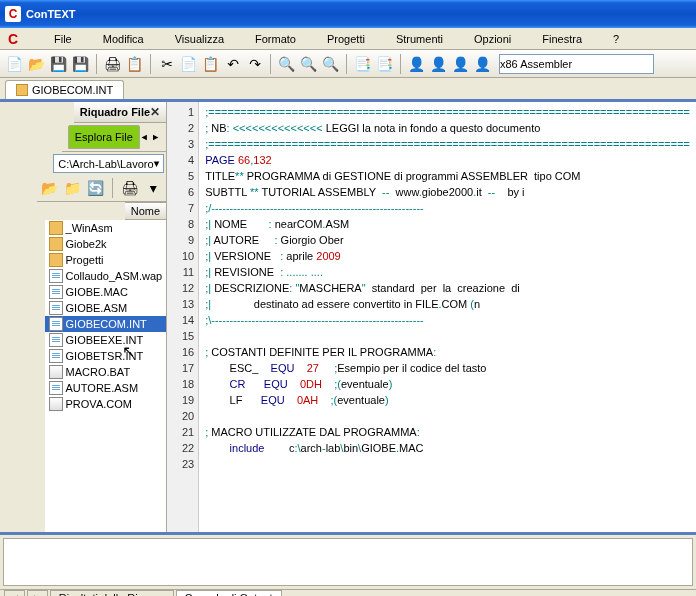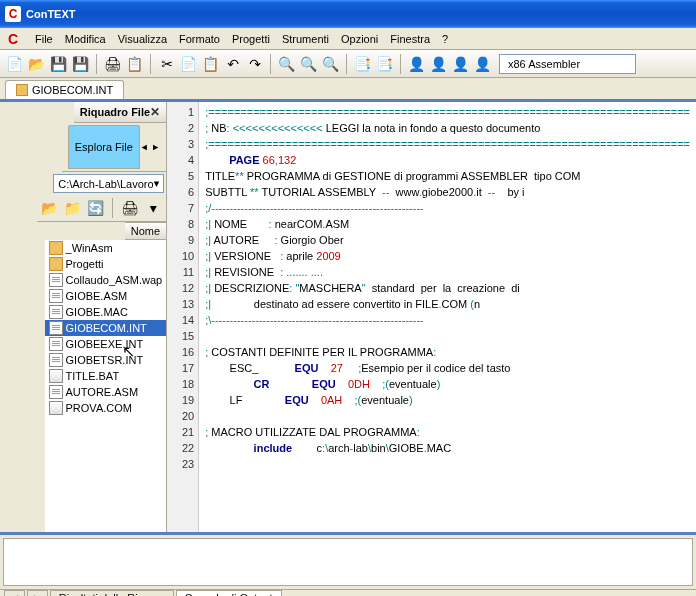--- a/index.html
+++ b/index.html
@@ -1,51 +1,51 @@
 <!DOCTYPE html>
 <html><head>
 <meta charset="utf-8">
 <style>
 * { margin: 0; padding: 0; box-sizing: border-box; font-family: Tahoma, Arial, sans-serif; font-size: 11px; }
 body { background: #ece9d8; width: 696px; height: 596px; overflow: hidden; }
 .titlebar { height: 28px; background: linear-gradient(to bottom, #3a95ff 0%, #1661d8 10%, #0b52c9 50%, #1661d8 90%, #3a95ff 100%); display: flex; align-items: center; padding: 0 5px; color: white; font-weight: bold; font-size: 13px; }
 .titlebar .icon { width: 16px; height: 16px; margin-right: 5px; display: inline-flex; align-items: center; justify-content: center; background: white; color: #c00; font-weight: bold; font-size: 12px; border-radius: 2px; }
 .menubar { height: 22px; background: #ece9d8; display: flex; align-items: center; padding: 0 5px; border-bottom: 1px solid #aca899; }
 .menubar .app-icon { width: 16px; height: 16px; margin-right: 8px; display: inline-flex; align-items: center; justify-content: center; color: #c00; font-weight: bold; font-size: 14px; }
-.menubar .menu-item { padding: 2px 6px; cursor: pointer; }
+.menubar .menu-item { padding: 2px 6px; cursor: pointer; margin-left: 19px; }
 .toolbar { height: 28px; background: linear-gradient(to bottom, #fefefe, #e8e4d8); display: flex; align-items: center; padding: 0 5px; border-bottom: 1px solid #aca899; gap: 2px; }
 .tb-icon { width: 20px; height: 20px; display: inline-flex; align-items: center; justify-content: center; cursor: pointer; border-radius: 2px; font-size: 14px; }
 .tb-sep { width: 2px; height: 20px; border-left: 1px solid #aca899; margin: 0 3px; }
-.combo { height: 20px; border: 1px solid #7f9db9; background: white; padding: 0 8px; margin-left: 4px; width: 137px; font-size: 11px; }
+.combo { height: 20px; border: 1px solid #7f9db9; background: white; padding: 0 0; margin-left: 4px; width: 155px; font-size: 11px; }
 .tab-bar { height: 24px; background: #ece9d8; display: flex; align-items: flex-end; padding-left: 5px; border-bottom: 3px solid #5a7fc1; }
 .tab { background: white; border: 1px solid #aca899; border-bottom: none; padding: 3px 10px; border-radius: 3px 3px 0 0; display: flex; align-items: center; gap: 4px; cursor: pointer; }
 .tab .tab-icon { width: 12px; height: 12px; background: #f0c060; border: 1px solid #c09030; }
 .main { display: flex; height: 430px; }
 .sidebar { width: 178px; background: #ece9d8; border-right: 1px solid #aca899; display: flex; flex-direction: column; align-items: flex-end; }
 .panel-title { background: linear-gradient(to bottom, #fefefe, #e0ddd0); padding: 3px 6px; font-weight: bold; border-bottom: 1px solid #aca899; display: flex; justify-content: space-between; align-items: center; }
 .panel-tab { background: #ece9d8; padding: 2px 6px; border-bottom: 1px solid #aca899; display: flex; justify-content: space-between; align-items: center; }
-.panel-tab .label { background: #7dd3fc; border: 1px solid #aca899; border-radius: 2px 2px 0 0; padding: 15px 6px; }
+.panel-tab .label { background: #84cc16; border: 1px solid #aca899; border-radius: 2px 2px 0 0; padding: 5px 6px; }
 .path-box { border: 1px solid #7f9db9; background: white; margin: 2px; padding: 2px 4px; display: flex; justify-content: space-between; align-items: center; }
 .sb-toolbar { display: flex; padding: 3px; gap: 3px; border-bottom: 1px solid #aca899; }
 .col-header { background: linear-gradient(to bottom, #fefefe, #e0ddd0); padding: 2px 6px; border: 1px solid #aca899; border-left: none; border-right: none; }
 .file-list { flex: 1; background: white; overflow: auto; }
 .file-item { display: flex; align-items: center; padding: 1px 4px; gap: 3px; cursor: pointer; white-space: nowrap; }
 .file-item.selected { background: #316ac5; color: white; }
 .file-icon { width: 14px; height: 14px; display: inline-block; flex-shrink: 0; }
 .folder-ico { background: #f0c060; border: 1px solid #c09030; }
 .file-ico { background: #fff; border: 1px solid #888; position: relative; }
 .file-ico::after { content: ""; position: absolute; top: 3px; left: 2px; right: 2px; height: 1px; background: #66aadd; box-shadow: 0 2px 0 #66aadd, 0 4px 0 #66aadd; }
 .prog-ico { background: linear-gradient(#fff,#e0e0e0); border: 1px solid #888; }
 .cursor-arrow { position: absolute; left: 122px; top: 342px; font-size: 16px; color: black; pointer-events: none; z-index: 100; }
 .editor { flex: 1; display: flex; background: white; position: relative; }
 .gutter { width: 32px; background: #f0f0f0; border-right: 1px solid #ccc; text-align: right; padding: 2px 4px 2px 0; font-family: 'Courier New', monospace; font-size: 12px; line-height: 16px; color: #333; }
 .code { flex: 1; font-family: 'Courier New', monospace; font-size: 12px; line-height: 16px; white-space: pre; padding: 2px 6px; overflow: hidden; }
 .code .line { height: 16px; }
 .sc { color: #008080; } 
-.kw { color: #000080; font-weight: bold; margin-left: 24px; }
+.kw { color: #000080; font-weight: normal; }
 .num { color: #c00000; }
 .txt { color: #000; }
 .bottom-area { border-top: 3px solid #5a7fc1; }
 .output-box { height: 48px; background: white; border: 1px solid #aca899; margin: 3px; }
 .status-tabs { display: flex; background: #ece9d8; padding: 0 4px; border-top: 1px solid #aca899; }
 .status-tab { border: 1px solid #aca899; padding: 1px 8px; margin-right: 2px; background: #ece9d8; font-size: 11px; cursor: pointer; }
 .status-tab.active { background: white; }
 .status-tabs .nav-btn { border: 1px solid #aca899; padding: 1px 4px; margin-right: 2px; cursor: pointer; }
 .close-x { cursor: pointer; font-size: 12px; color: #333; }
 </style>
@@ -129,49 +129,53 @@
       <span class="tb-icon">▾</span>
     </div>
     <div class="col-header">Nome</div>
     <div class="file-list" id="file-list">
         <div class="file-item">
           <span class="file-icon folder-ico"></span>
           <span>_WinAsm</span>
         </div>
         <div class="file-item">
           <span class="file-icon folder-ico"></span>
+          <span>Giobe2k</span>
+        </div>
+        <div class="file-item">
+          <span class="file-icon folder-ico"></span>
           <span>Progetti</span>
         </div>
         <div class="file-item">
           <span class="file-icon file-ico"></span>
           <span>Collaudo_ASM.wap</span>
         </div>
         <div class="file-item">
           <span class="file-icon file-ico"></span>
+          <span>GIOBE.MAC</span>
+        </div>
+        <div class="file-item">
+          <span class="file-icon file-ico"></span>
           <span>GIOBE.ASM</span>
         </div>
-        <div class="file-item">
-          <span class="file-icon file-ico"></span>
-          <span>GIOBE.MAC</span>
-        </div>
         <div class="file-item selected">
           <span class="file-icon file-ico"></span>
           <span>GIOBECOM.INT</span>
         </div>
         <div class="file-item">
           <span class="file-icon file-ico"></span>
           <span>GIOBEEXE.INT</span>
         </div>
         <div class="file-item">
           <span class="file-icon file-ico"></span>
           <span>GIOBETSR.INT</span>
         </div>
         <div class="file-item">
           <span class="file-icon prog-ico"></span>
-          <span>TITLE.BAT</span>
+          <span>MACRO.BAT</span>
         </div>
         <div class="file-item">
           <span class="file-icon file-ico"></span>
           <span>AUTORE.ASM</span>
         </div>
         <div class="file-item">
           <span class="file-icon prog-ico"></span>
           <span>PROVA.COM</span>
         </div>
       </div>

